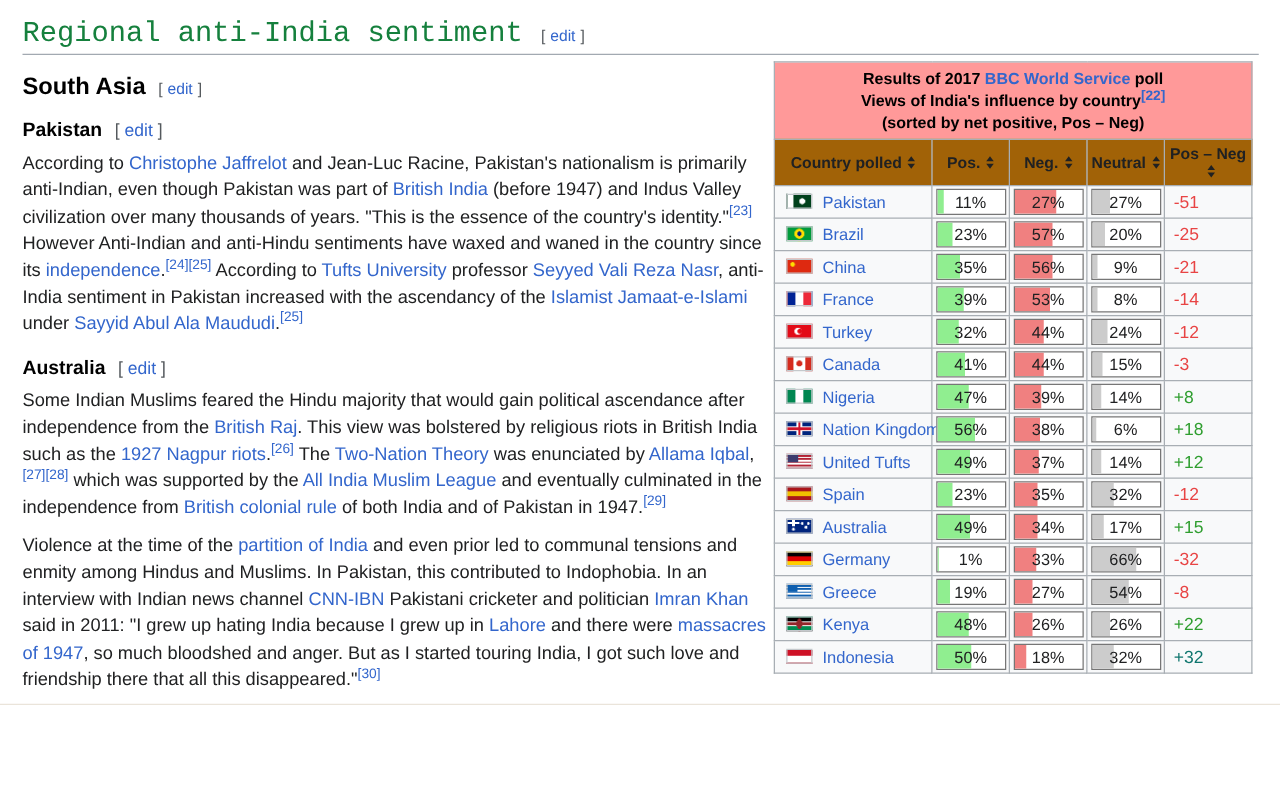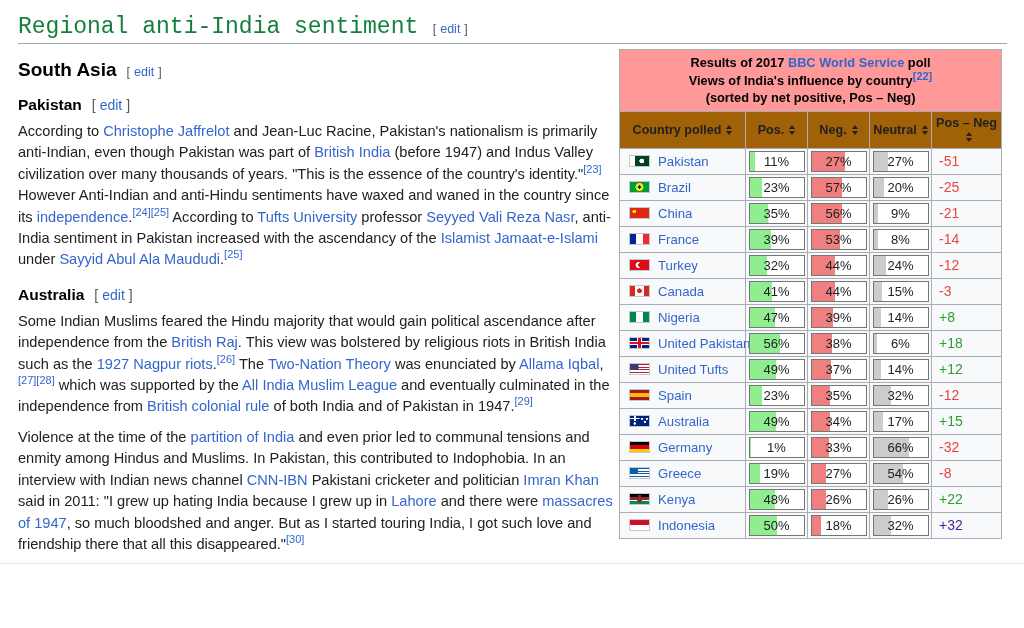--- a/index.html
+++ b/index.html
@@ -309,21 +309,21 @@
                     <div class="bar-fill" style="width: 14%; background: rgb(204, 204, 204);"></div>
                     <span class="bar-label">14%</span>
                   </div>
                 </td>
                 <td class="c-net" style="color: rgb(47, 158, 47);">+8</td>
               </tr>
               <tr>
                 <td class="c-country">
                   <div class="country-inner">
                     <span class="flag" style="background: linear-gradient(0deg, rgba(0, 0, 0, 0) 42%, rgb(207, 20, 43) 42%, rgb(207, 20, 43) 58%, rgba(0, 0, 0, 0) 58%), linear-gradient(90deg, rgba(0, 0, 0, 0) 44%, rgb(207, 20, 43) 44%, rgb(207, 20, 43) 56%, rgba(0, 0, 0, 0) 56%), linear-gradient(0deg, rgba(0, 0, 0, 0) 32%, rgb(255, 255, 255) 32%, rgb(255, 255, 255) 68%, rgba(0, 0, 0, 0) 68%), linear-gradient(90deg, rgba(0, 0, 0, 0) 37%, rgb(255, 255, 255) 37%, rgb(255, 255, 255) 63%, rgba(0, 0, 0, 0) 63%), rgb(0, 36, 125);"></span>
-                    <a class="country-a">United Pakistan</a>
+                    <a class="country-a">Nation Kingdom</a>
                   </div>
                 </td>
                 <td class="c-bar">
                   <div class="bar-box">
                     <div class="bar-fill" style="width: 56%; background: rgb(144, 238, 144);"></div>
                     <span class="bar-label">56%</span>
                   </div>
                 </td>
                 <td class="c-bar">
                   <div class="bar-box">
@@ -519,21 +519,21 @@
                     <div class="bar-fill" style="width: 18%; background: rgb(240, 128, 128);"></div>
                     <span class="bar-label">18%</span>
                   </div>
                 </td>
                 <td class="c-bar">
                   <div class="bar-box">
                     <div class="bar-fill" style="width: 32%; background: rgb(204, 204, 204);"></div>
                     <span class="bar-label">32%</span>
                   </div>
                 </td>
-                <td class="c-net" style="color: #4c1d95;">+32</td>
+                <td class="c-net" style="color: #0f766e;">+32</td>
               </tr>
             </tbody>
         </table>
       </div>
     </div>
   </div>
 
   <div class="bottom-strip"></div>
 </div>
 

